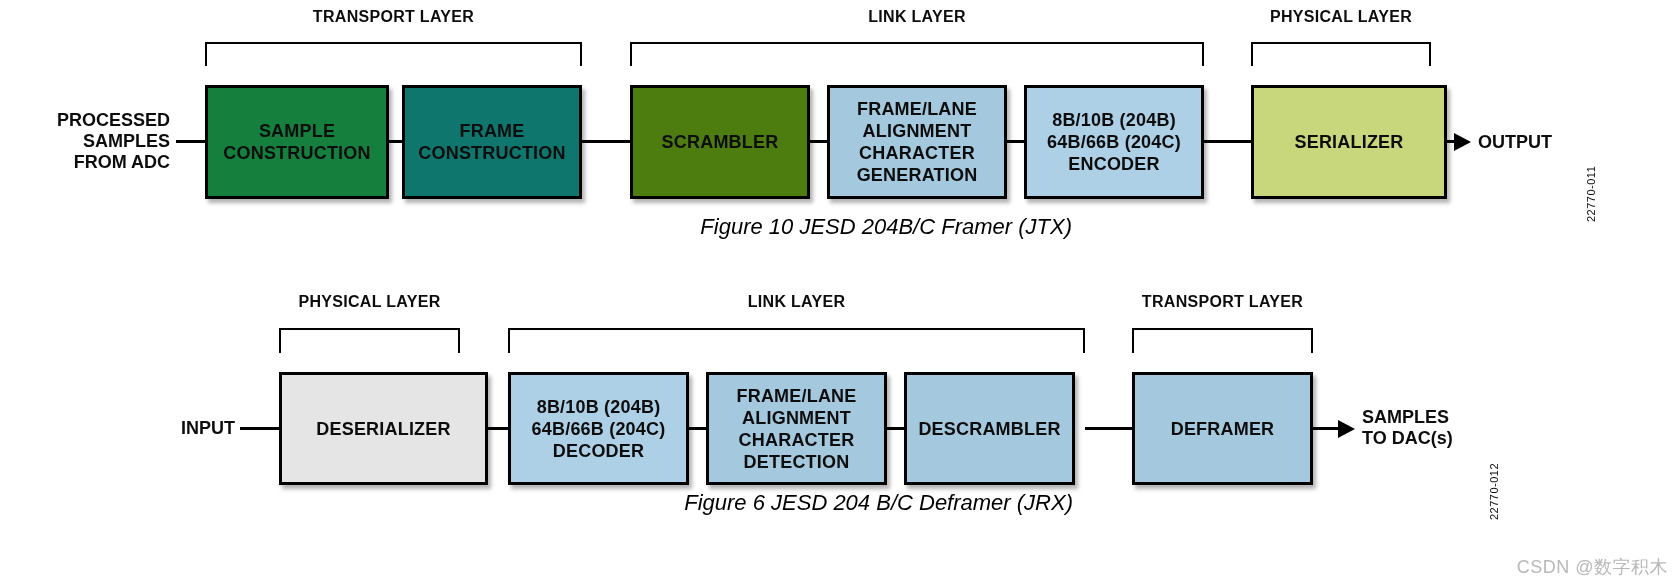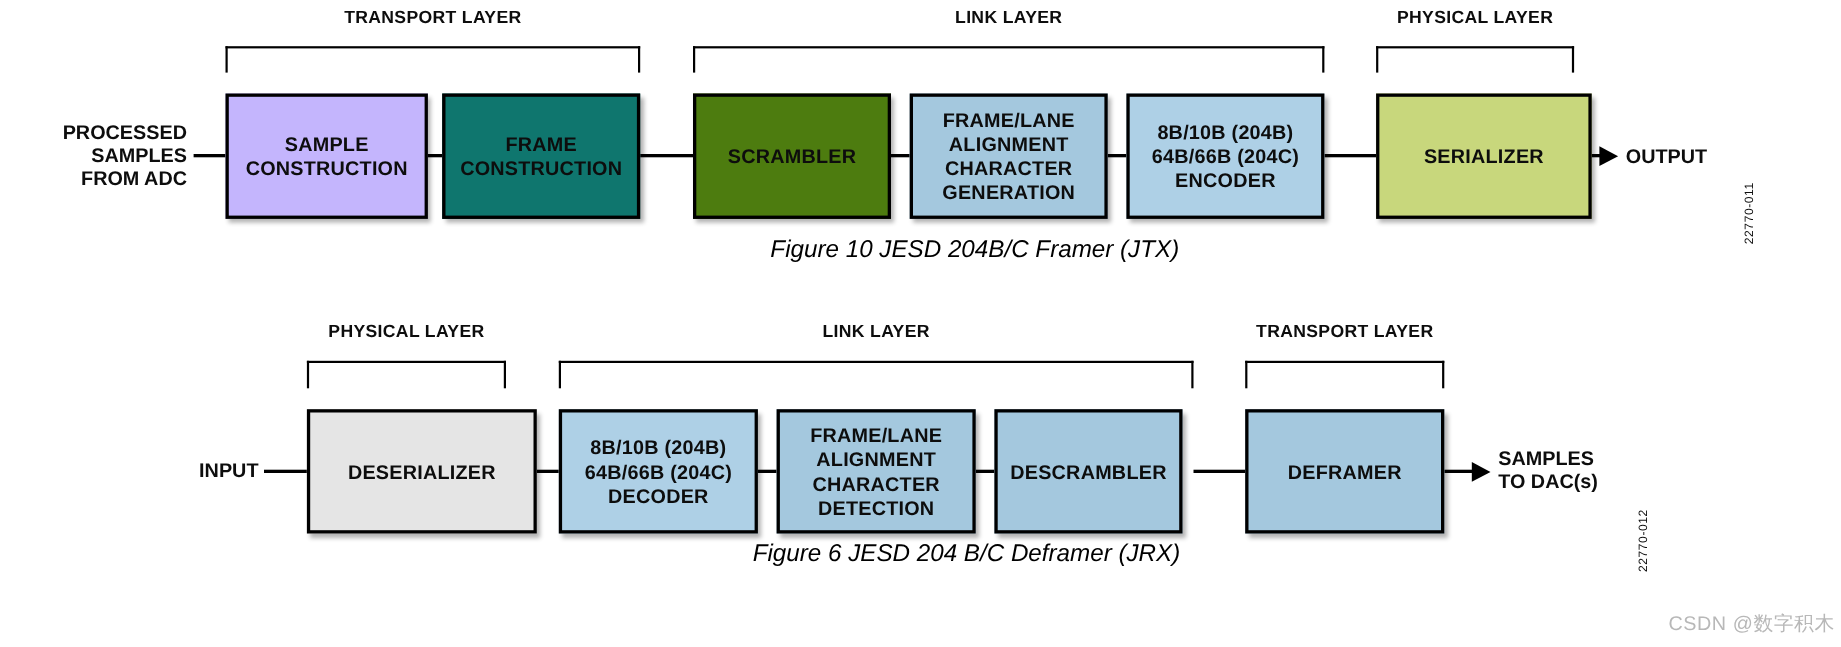--- a/index.html
+++ b/index.html
@@ -69,21 +69,21 @@
     <div class="hline" style="left:176px;width:29px;"></div>
     <div class="hline" style="left:385px;width:17px;"></div>
     <div class="hline" style="left:582px;width:48px;"></div>
     <div class="hline" style="left:810px;width:17px;"></div>
     <div class="hline" style="left:1007px;width:17px;"></div>
     <div class="hline" style="left:1204px;width:47px;"></div>
     <div class="hline" style="left:1431px;width:25px;"></div>
     <div class="arrowhead" style="left:1454px;"></div>
     <div class="io-label" style="left:1478px;top:132px;">OUTPUT</div>
 
-    <div class="block" style="left: 205px; width: 184px; background-color: #c4b5fd;">SAMPLE
+    <div class="block" style="left: 205px; width: 184px; background-color: #15803d;">SAMPLE
 CONSTRUCTION</div>
     <div class="block" style="left: 402px; width: 180px; background-color: #0f766e;">FRAME
 CONSTRUCTION</div>
     <div class="block" style="left: 630px; width: 180px; background-color: #4d7c0f;">SCRAMBLER</div>
     <div class="block" style="left: 827px; width: 180px; background-color: rgb(164, 200, 222);">FRAME/LANE
 ALIGNMENT
 CHARACTER
 GENERATION</div>
     <div class="block" style="left: 1024px; width: 180px; background-color: rgb(174, 208, 230);">8B/10B (204B)
 64B/66B (204C)

